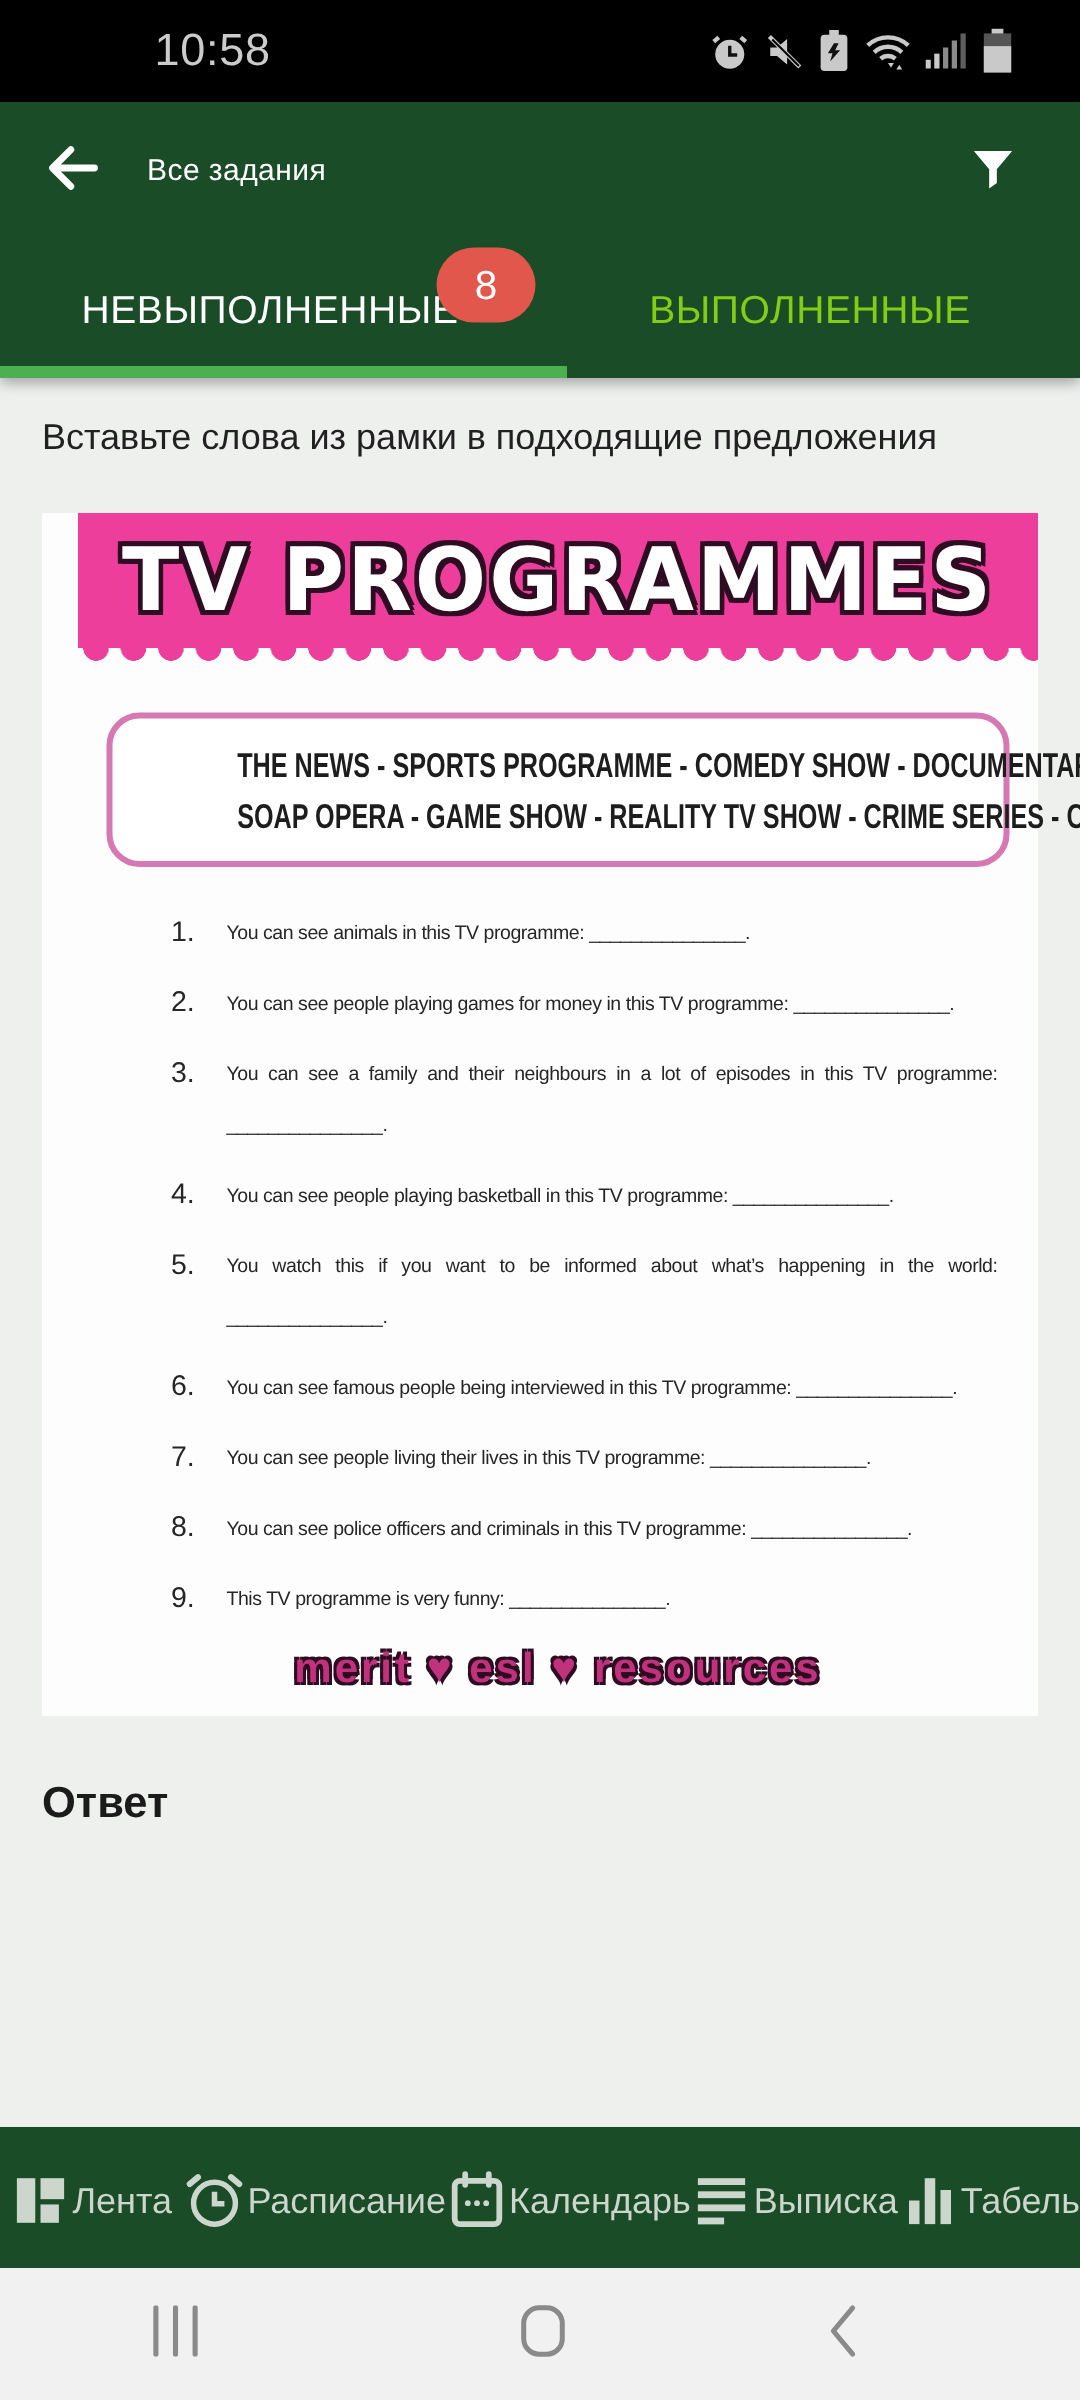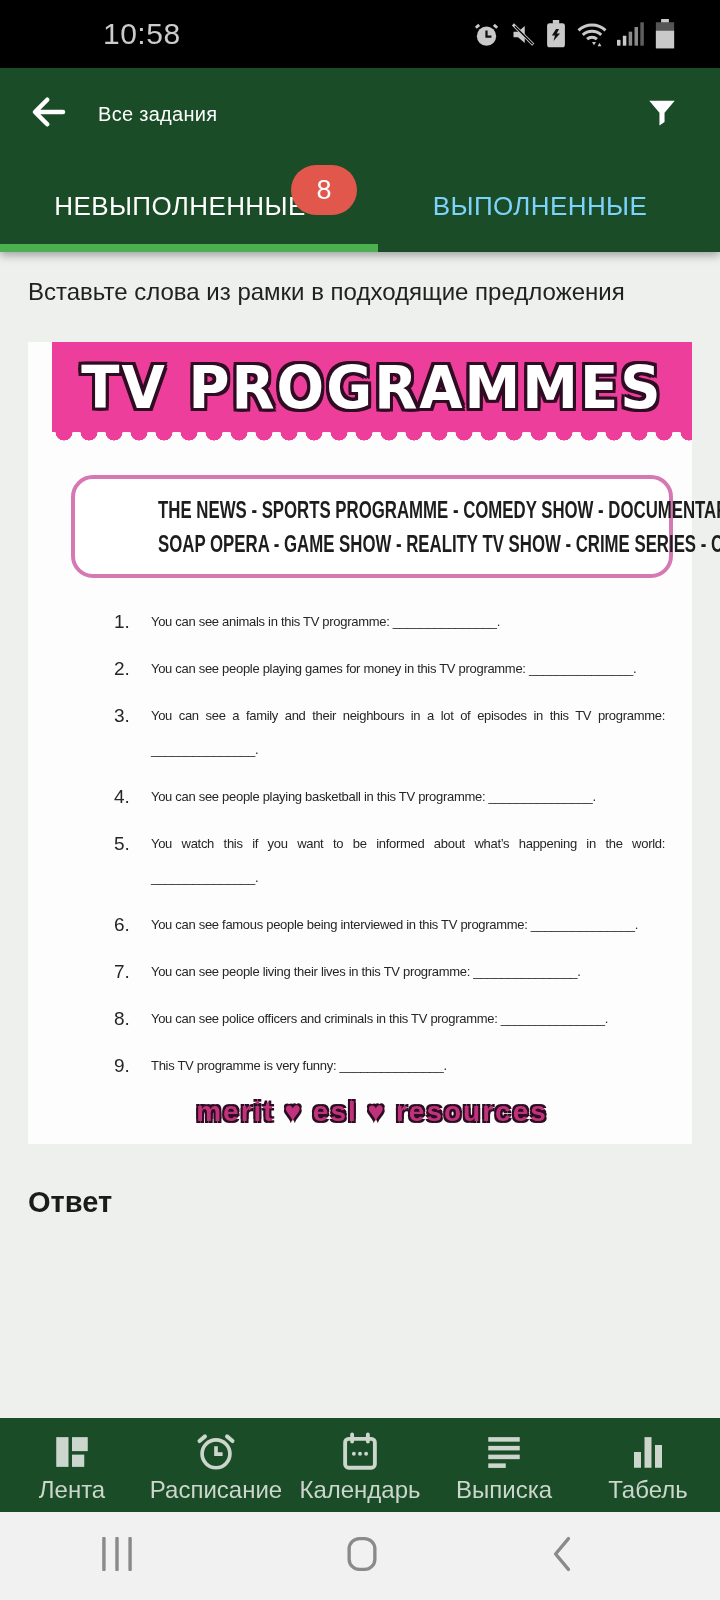--- a/index.html
+++ b/index.html
@@ -18,21 +18,21 @@
             box-shadow:0 3px 9px rgba(0,0,0,0.35); z-index:3; }
   .appbar { position:relative; height:92px; display:flex; align-items:center; }
   .back-btn { width:70px; height:70px; margin-left:14px; display:flex; align-items:center; justify-content:center; }
   .appbar-title { color:#fff; font-size:20px; font-weight:500; margin-left:14px; letter-spacing:0.3px; }
   .filter-btn { margin-left:auto; margin-right:28px; width:60px; height:60px; display:flex; align-items:center; justify-content:center; }
 
   .tabs { position:relative; height:92px; display:flex; }
   .tab { width:360px; display:flex; align-items:center; justify-content:center;
          font-size:26px; letter-spacing:0.4px; font-weight:400; }
   .tab.active { color:#ffffff; }
-  .tab.inactive { color:#7dd3fc; }
+  .tab.inactive { color:#84cc16; }
   .tab-badge { position:absolute; left:291px; top:5px; min-width:66px; height:50px; border-radius:25px;
                background:#e2574c; color:#fff; font-size:27px; display:flex; align-items:center;
                justify-content:center; z-index:2; }
   .tab-indicator { position:absolute; bottom:0; left:0; width:378px; height:8px; background:#4caf50; }
 
   
   .content { position:absolute; top:252px; left:0; width:720px; height:1166px; background:#eef0ee;border-radius:25px; }
   .instruction { margin:26px 28px 0 28px; font-size:24px; color:#212121; }
 
   .worksheet { margin:36px auto 0 auto; width:664px; background:#fdfdfd; padding-bottom:16px;padding-left:24px; }
@@ -58,21 +58,21 @@
             text-align:justify; }
   .ws-credit { margin-top:9px; text-align:center; font-weight:700; font-size:28px; letter-spacing:2px;
                color:#c0337c;
                text-shadow:2px 2px 0 #2e0c22,-2px -2px 0 #2e0c22,2px -2px 0 #2e0c22,-2px 2px 0 #2e0c22; }
 
   .answer-heading { margin:42px 0 0 28px; font-size:29px; font-weight:700; color:#1b1b1b; }
 
   
   .bottomnav { position:absolute; top:1418px; left:0; width:720px; height:94px; background:#1a4c27;
                display:flex; z-index:3; }
-  .nav-item { flex:1 1 0; display:flex; flex-direction:column; align-items:center; justify-content:center;
+  .nav-item { flex:1 1 0; display:flex; flex-direction:row; align-items:center; justify-content:center;
               padding-top:4px; }
   .nav-icon { height:44px; display:flex; align-items:center; justify-content:center; }
   .nav-label { color:#ccd6cc; font-size:24px; margin-top:2px; white-space:nowrap; }
 
   
   .androidnav { position:absolute; top:1512px; left:0; width:720px; height:88px; background:#f1f1f1; }
   .an-btn { position:absolute; top:0; width:90px; height:88px; display:flex; align-items:center; justify-content:center; }
   .an-recents { left:72px; } .an-home { left:317px; } .an-back { left:517px; }
 </style>
 </head>

